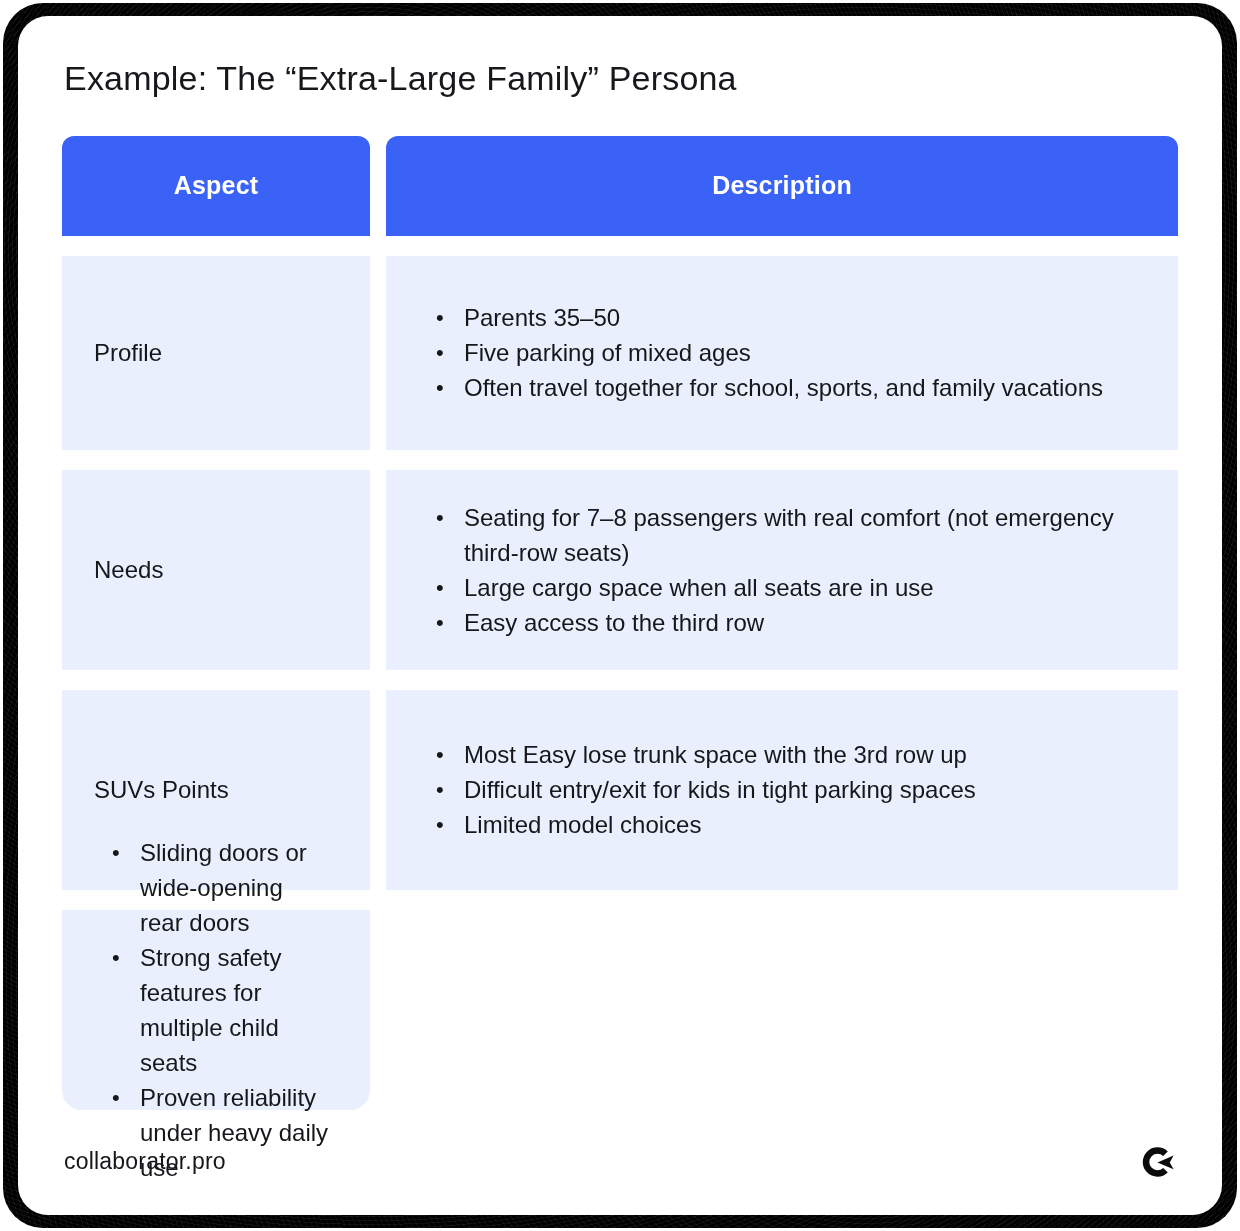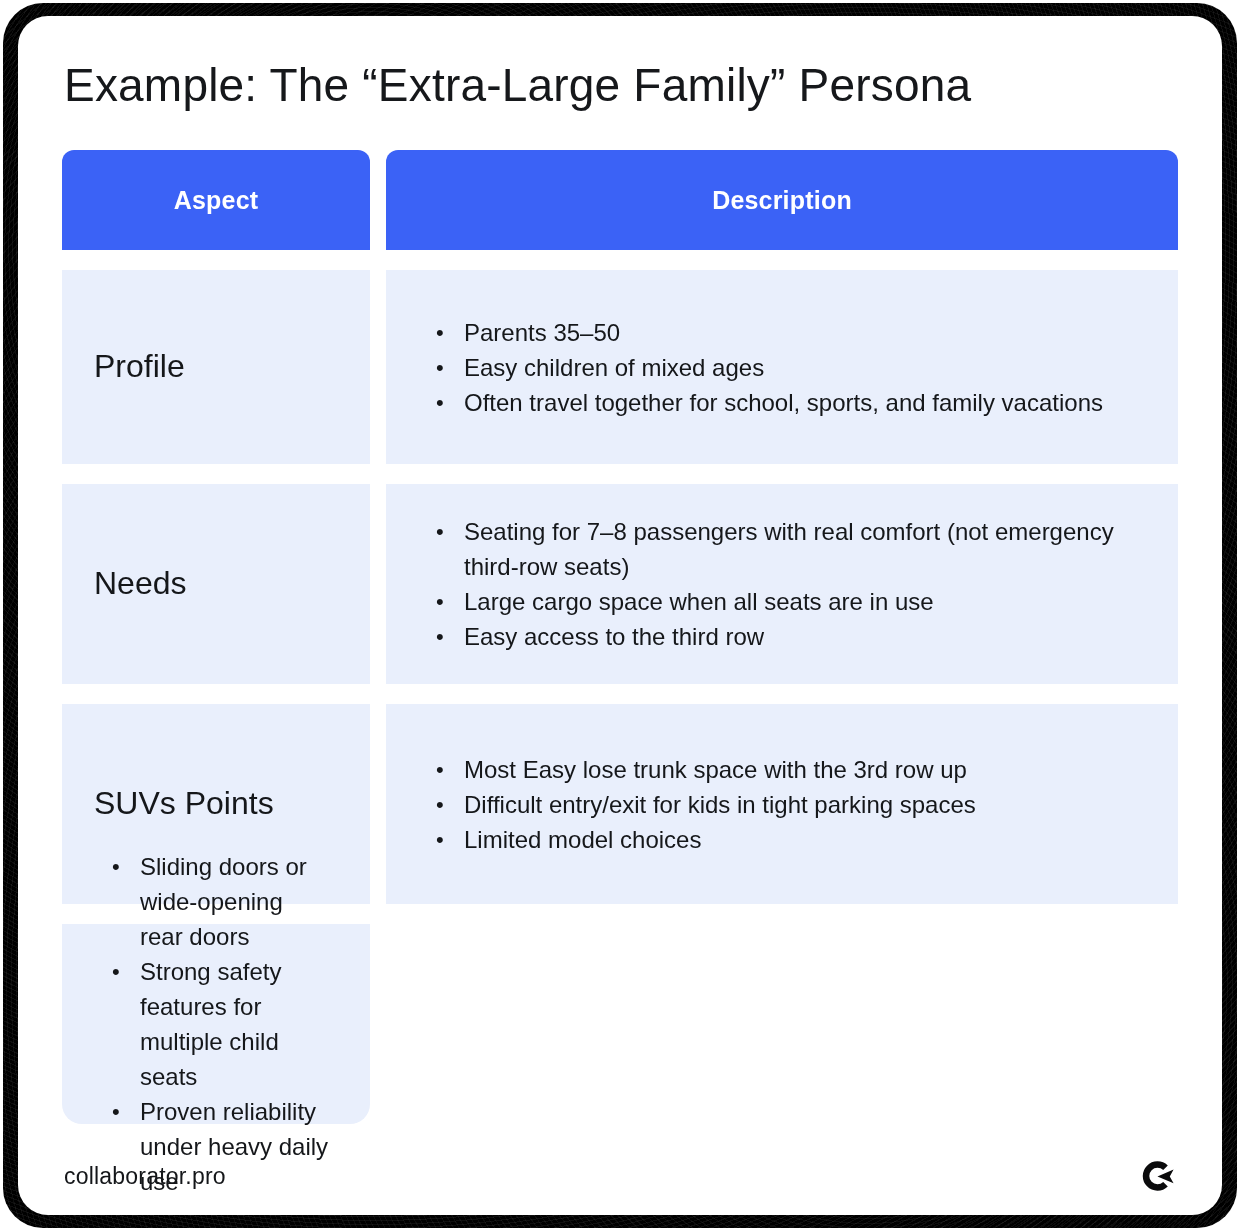--- a/index.html
+++ b/index.html
@@ -22,21 +22,21 @@
   .card{
     position:absolute;
     left:18px;right:18px;top:16px;bottom:16px;
     background:#ffffff;
     border-radius:30px;
     padding:42px 44px 0 44px;
     box-sizing:border-box;
     display:flex;flex-direction:column;
   }
   .title{
-    font-size:46px;
+    font-size:34px;
     line-height:1.2;
     font-weight:500;
     color:#16181b;
     letter-spacing:0.2px;
     margin:0 0 0 2px;
   }
   .persona-table{
     margin-top:37px;
     display:grid;
     grid-template-columns:308px 1fr;
@@ -51,21 +51,21 @@
     border-radius:12px 12px 0 0;
     display:flex;align-items:center;justify-content:center;
     font-size:25px;font-weight:700;letter-spacing:0.2px;
   }
   .body-cell{
     background:var(--row-bg,#E9EFFC);
   }
   .aspect-cell{
     display:flex;align-items:center;
     padding-left:32px;
-    font-size:32px;color:#15171a;
+    font-size:24px;color:#15171a;
     line-height:1.3;
   }
   .aspect-cell span{max-width:230px;}
   .desc-cell{
     display:flex;flex-direction:column;justify-content:center;
     padding:10px 40px 10px 50px;
   }
   .cell-bottom{border-radius:0 0 20px 20px;}
   ul.bullets{list-style:none;margin:0;padding:0;}
   ul.bullets li{
@@ -103,21 +103,21 @@
   </div>
   <div class="cell body-cell desc-cell">
     <ul class="bullets">
   <li>
     <span class="marker">•</span>
     <span class="btext">Parents 35–50</span>
   </li>
 
   <li>
     <span class="marker">•</span>
-    <span class="btext">Easy children of mixed ages</span>
+    <span class="btext">Five parking of mixed ages</span>
   </li>
 
   <li>
     <span class="marker">•</span>
     <span class="btext">Often travel together for school, sports, and family vacations</span>
   </li>
 </ul>
   </div>
 
   <div class="cell body-cell aspect-cell">

